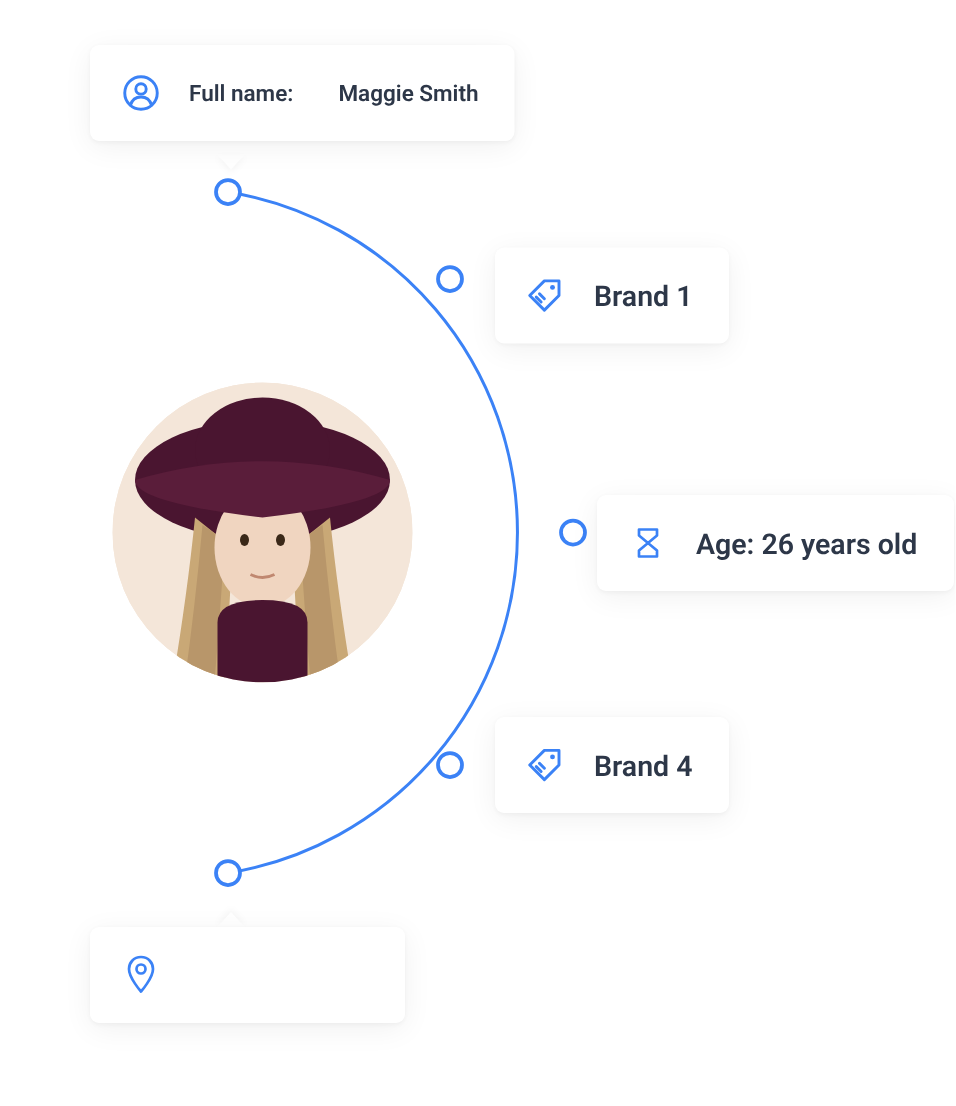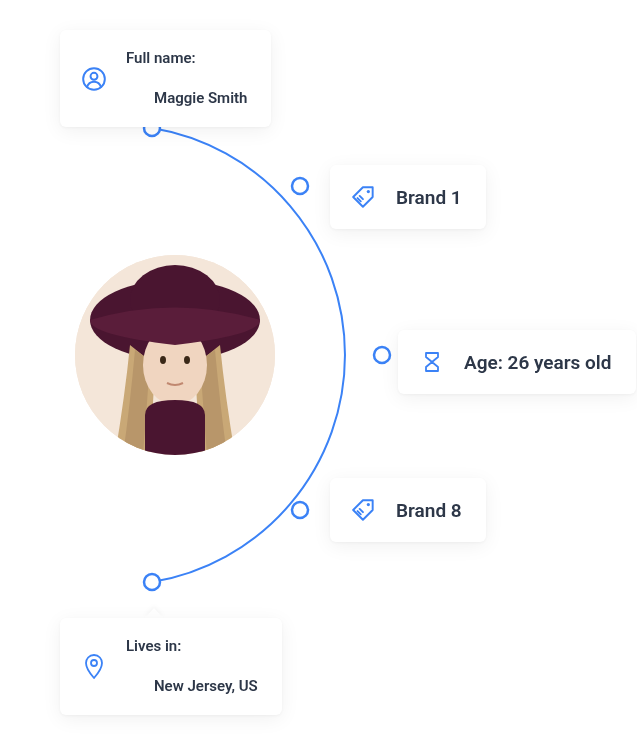--- a/index.html
+++ b/index.html
@@ -56,22 +56,22 @@
     .card .icon-wrap {
       width: 28px;
       height: 28px;
       display: flex;
       align-items: center;
       justify-content: center;
       flex-shrink: 0;
     }
     .card .text-wrap {
       display: flex;
-      flex-direction: column;
-      gap: 19px;
+      flex-direction: row;
+      gap: 2px;
     }
     .card .label {
       font-size: 15px;
       color: #2d3748;
       font-weight: 600;
       line-height: 1.4;
     }
     .card .value {
       font-size: 15px;
       color: #2d3748;
@@ -185,30 +185,26 @@
 
   <div class="card card-brand2">
     <div class="icon-wrap">
       <svg width="26" height="26" viewBox="0 0 24 24">
         <path class="icon-stroke" d="M 11 3 L 20 3 L 20 12 L 11 21 L 2 12 Z"></path>
         <circle cx="16" cy="7" r="1.5" fill="#3b82f6"></circle>
         <line class="icon-stroke" x1="8" y1="11" x2="11" y2="14"></line>
         <line class="icon-stroke" x1="6" y1="13" x2="9" y2="16"></line>
       </svg>
     </div>
-    <span class="single">Brand 8</span>
+    <span class="single">Brand 4</span>
   </div>
 
   <div class="pointer pointer-bottom"></div>
   <div class="card card-lives">
     <div class="icon-wrap">
       <svg width="24" height="28" viewBox="0 0 24 28">
         <path class="icon-stroke" d="M 12 2 C 7 2 4 6 4 10 C 4 16 12 25 12 25 C 12 25 20 16 20 10 C 20 6 17 2 12 2 Z"></path>
         <circle class="icon-stroke" cx="12" cy="10" r="3"></circle>
       </svg>
     </div>
-    <div class="text-wrap">
-      <span class="label">Lives in:</span>
-      <span class="value">New Jersey, US</span>
-    </div>
   </div>
 
 </div>
 
 </body></html>

